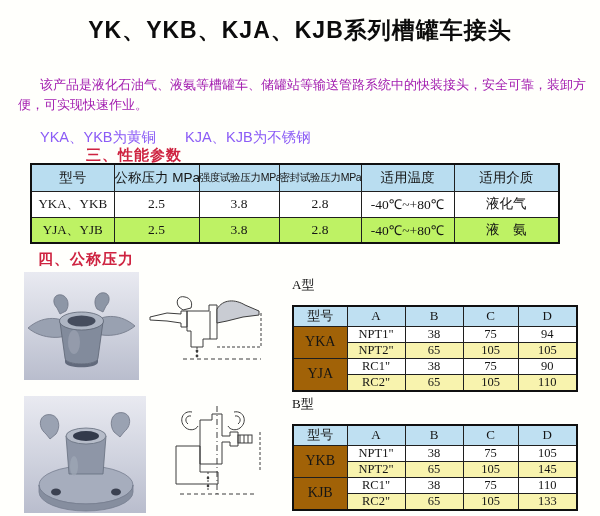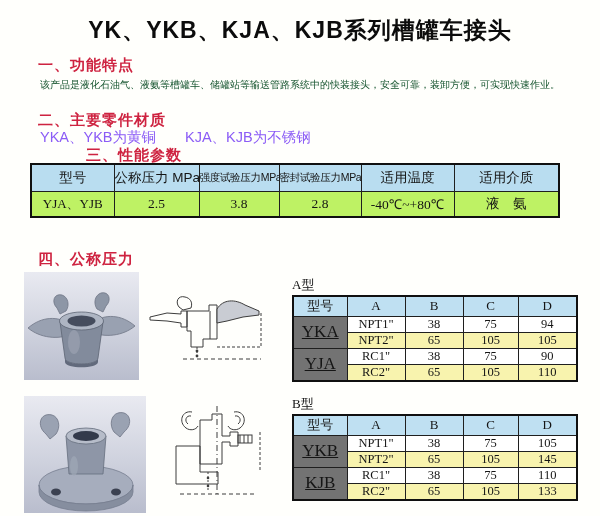--- a/index.html
+++ b/index.html
@@ -14,22 +14,22 @@
   }
   .h {
     position:absolute; left:38px; font-size:15px; font-weight:bold; color:#ce2340;
     letter-spacing:1px;
   }
   .h1 { top:56px; }
   .h2 { top:111px; }
   .h3 { top:146px;margin-left:48px; }
   .h4 { top:250px; }
   .para {
-    position:absolute; left:18px; top:75px; width:576px; font-size:10px;
-    line-height:20px; text-indent:22px; color:#14532d;
+    position:absolute; left:18px; top:75px; width:576px; font-size:13px;
+    line-height:20px; text-indent:22px; color:#a21caf;
   }
   .mat { position:absolute; left:40px; top:128px; font-size:14.5px; color:#8b5cf6; }
 
   table { border-collapse:collapse; table-layout:fixed; }
   table.perf {
     position:absolute; left:30px; top:163px; width:528px; border:2px solid #101010;
   }
   .perf th, .perf td {
     border:1px solid #1f1f1f; text-align:center; vertical-align:middle;
     font-weight:normal; padding:0; overflow:hidden; white-space:nowrap;
@@ -38,51 +38,49 @@
   .perf tr.hd th { font-size:13.5px; }
   .perf tr.hd th.sm { font-size:10.5px; letter-spacing:-0.3px; }
   .perf tr.r { height:26px; background:#ffffff; }
   .perf tr.r2 { background:#bef264; }
   .perf td { font-size:13.5px; font-family:"Liberation Serif", serif; }
   .perf td.mdl { font-size:13px; }
 
   .dimblock { position:absolute; left:292px; width:284px; }
   .dimblock.a { top:276px; }
   .dimblock.b { top:395px; }
-  .dimlabel { font-size:13px; font-family:"Liberation Serif", serif; color:#111; margin-bottom:1px; }
+  .dimlabel { font-size:13px; font-family:"Liberation Serif", serif; color:#111; margin-bottom:11px; }
   table.dim { width:284px; border:2px solid #101010; margin-top:1px; }
   .dim th, .dim td {
     border:1px solid #1f1f1f; text-align:center; vertical-align:middle;
     padding:0; font-weight:normal; white-space:nowrap; overflow:hidden;
   }
   .dim tr.hd { height:20px; background:#bfe0f2; }
   .dim tr.hd th { font-size:13px; font-family:"Liberation Serif", serif; }
   .dim tr { height:16px; background:#ffffff; }
   .dim td { font-size:12.5px; font-family:"Liberation Serif", serif; }
   .dim tr.yl td { background:#f8f3ae; }
-  .dim td.model { background:#737373; font-size:17px;text-decoration:underline; }
+  .dim td.model { background:#a16207; font-size:14px; }
 
   .art { position:absolute; }
   .photo1 { left:24px; top:272px; width:115px; height:108px; }
   .draw1  { left:147px; top:287px; width:122px; height:82px; }
   .photo2 { left:24px; top:396px; width:122px; height:117px; }
   .draw2  { left:160px; top:402px; width:112px; height:100px; }
   .art svg { display:block; width:100%; height:100%; }
 </style>
 </head>
 <body>
 
 <div class="page">
 
   <div class="title">YK、YKB、KJA、KJB系列槽罐车接头</div>
 
-  <div class="h h1">一、功能特点</div>
   <div class="para">该产品是液化石油气、液氨等槽罐车、储罐站等输送管路系统中的快装接头，安全可靠，装卸方便，可实现快速作业。</div>
 
-  <div class="h h2">二、主要零件材质</div>
   <div class="mat">YKA、YKB为黄铜　　KJA、KJB为不锈钢</div>
 
   <div class="h h3">三、性能参数</div>
 
   <table class="perf">
     <colgroup>
       <col style="width:83px">
         <col style="width:85px">
         <col style="width:80px">
       <col style="width:82px">
@@ -90,20 +88,28 @@
         <col style="width:105px">
     </colgroup>
     <tbody>
       <tr class="hd">
         <th>型号</th>
         <th>公称压力 MPa</th>
         <th class="sm">强度试验压力MPa</th>
         <th class="sm">密封试验压力MPa</th>
         <th>适用温度</th>
         <th>适用介质</th>
+      </tr>
+      <tr class="r">
+        <td class="mdl">YKA、YKB</td>
+        <td>2.5</td>
+        <td>3.8</td>
+        <td>2.8</td>
+        <td>-40℃~+80℃</td>
+        <td>液化气</td>
       </tr>
       <tr class="r r2">
         <td class="mdl">YJA、YJB</td>
         <td>2.5</td>
         <td>3.8</td>
         <td>2.8</td>
         <td>-40℃~+80℃</td>
         <td>液　氨</td>
       </tr>
     </tbody>

